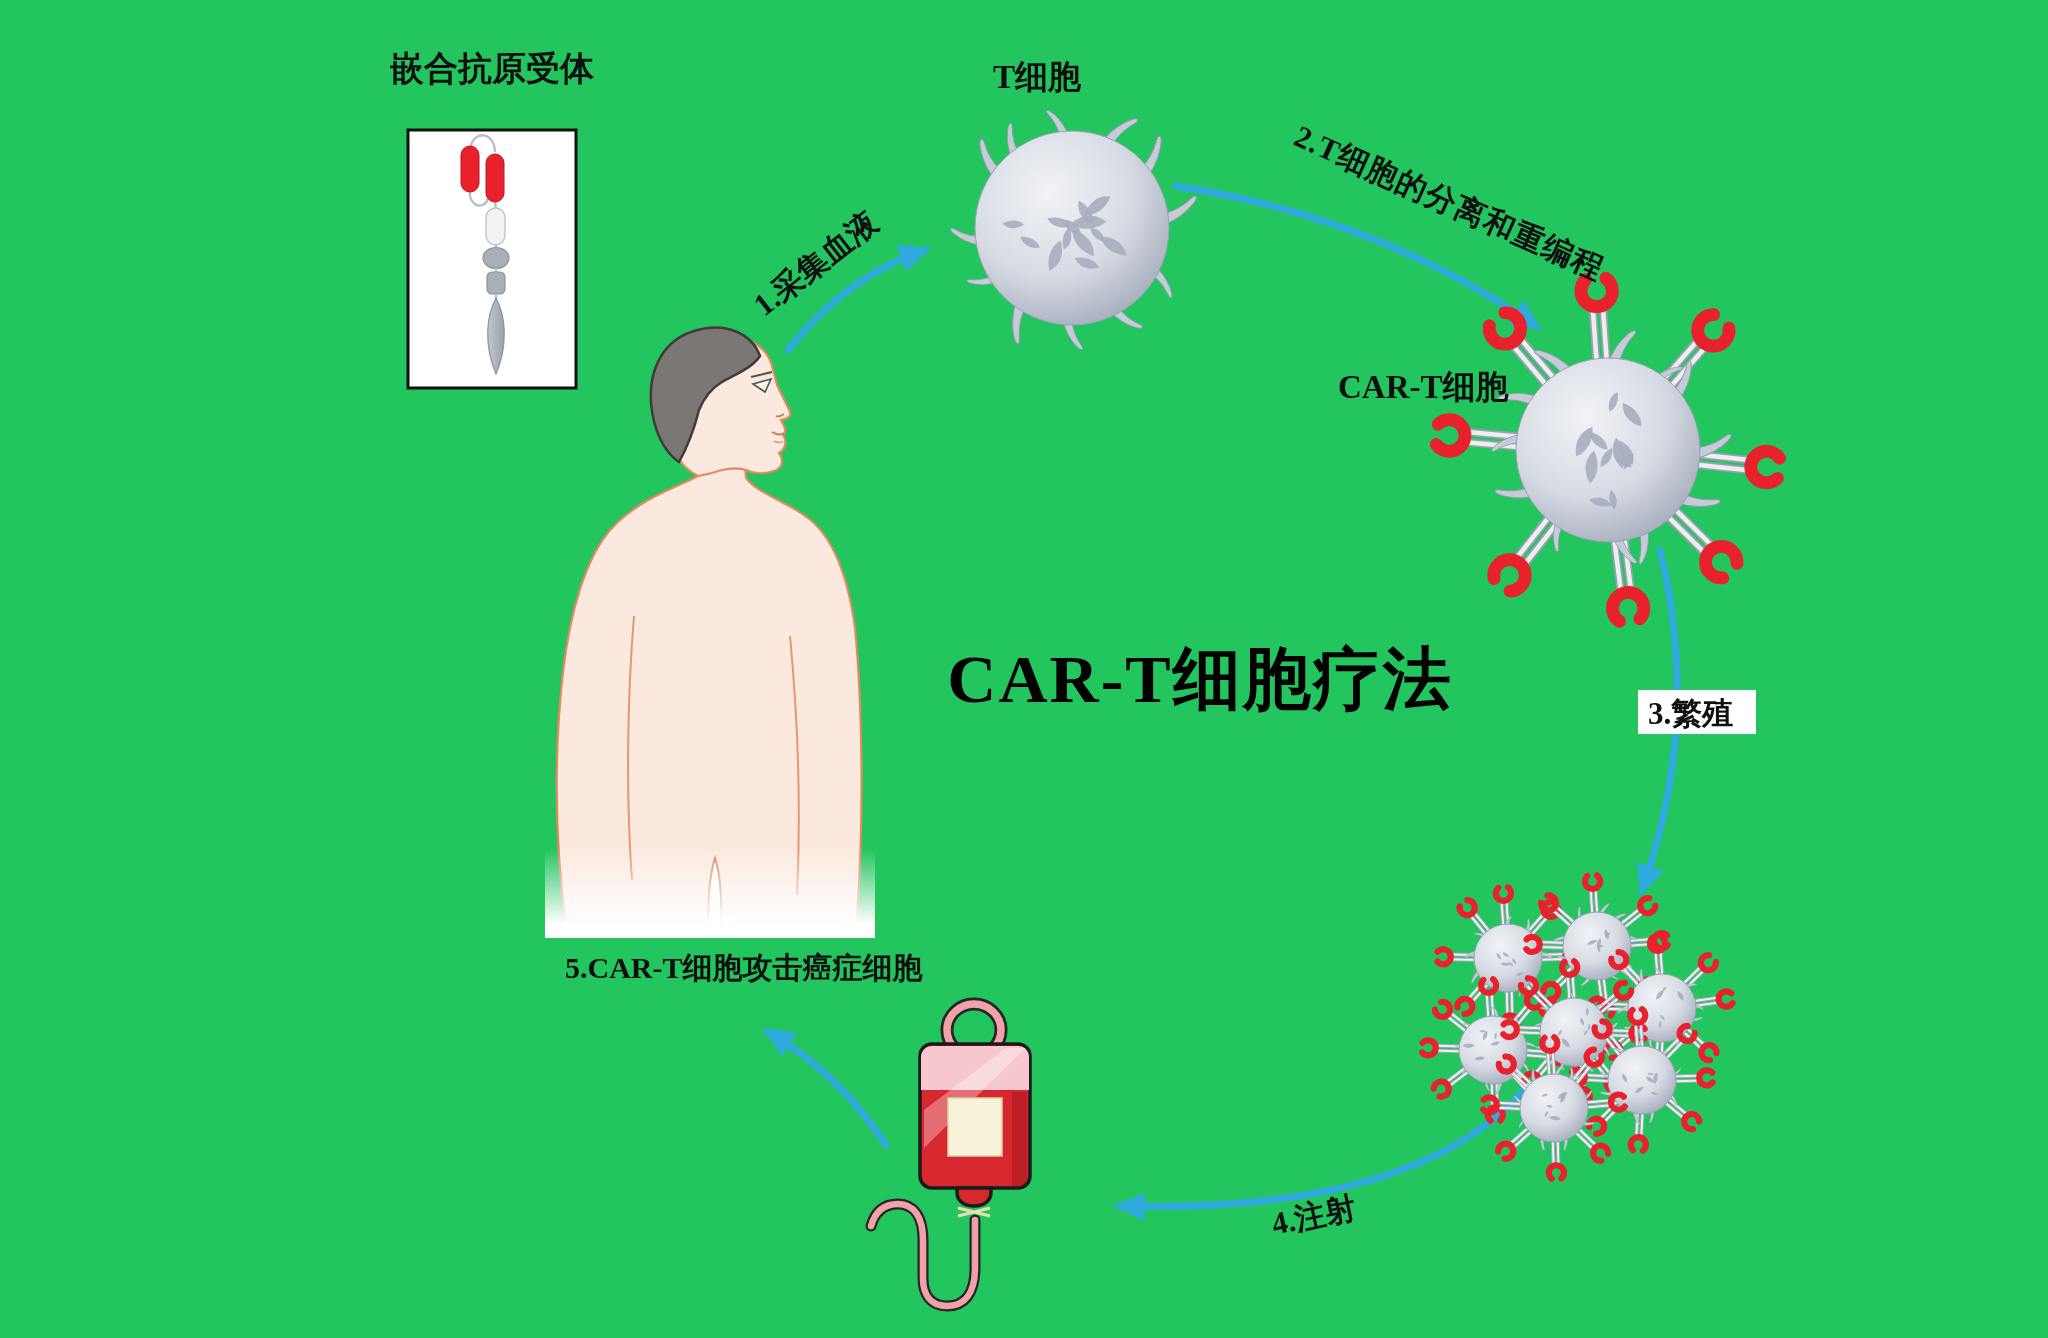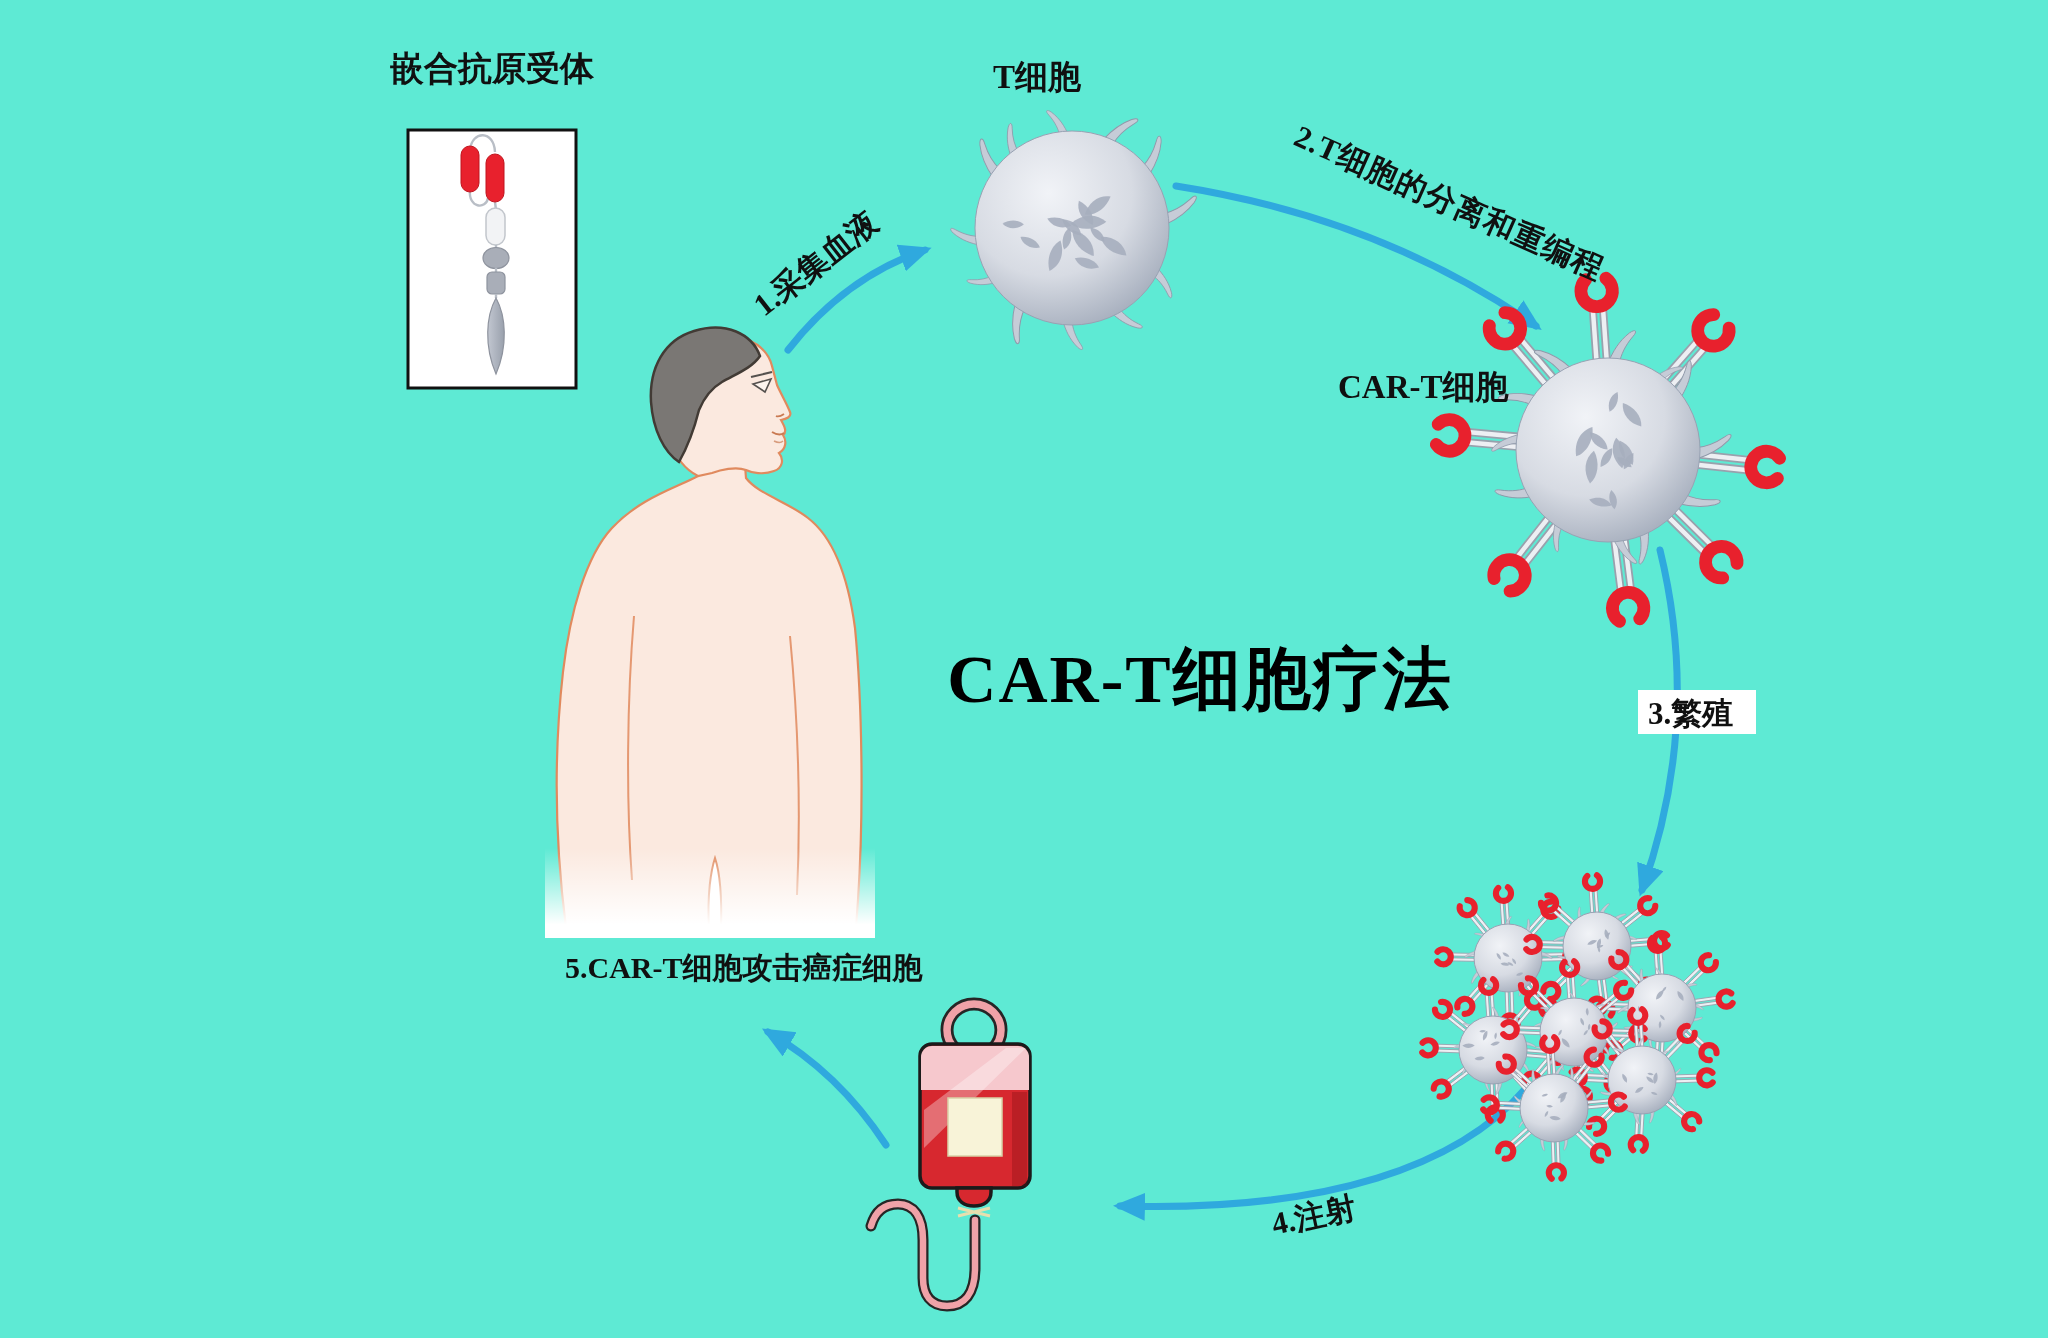--- a/index.html
+++ b/index.html
@@ -1,16 +1,16 @@
 <!DOCTYPE html>
 <html style="--arrow: #2FA9DE; --receptor-red: #E8212D; --skin: #FBE9DF; --skin-outline: #E08A5E; --hair: #7A7774; --cell-base: #9EA7B7; --bag-red: #D7282F; --bag-pink: #F6C8CD; --bag-label: #F8F3D8; --tube-pink: #F0A2A8;"><head>
 <meta charset="utf-8">
 <style>
   html,body{margin:0;padding:0;background:#fff;}
-  .canvas{position:relative;width:2048px;height:1338px;background:#5eead4;overflow:hidden;}
+  .canvas{position:relative;width:2048px;height:1338px;background:#22c55e;overflow:hidden;}
   svg{position:absolute;inset:0;}
   .flow{stroke:var(--arrow);stroke-width:7;fill:none;stroke-linecap:round;}
   .arrow-head{fill:var(--arrow);}
   .label{font-family:"Liberation Serif","DejaVu Serif",serif;fill:#101010;font-weight:600;}
   .title-text{font-family:"Liberation Serif","DejaVu Serif",serif;fill:#000;font-weight:700;letter-spacing:2px;}
   .skin{fill:var(--skin);stroke:var(--skin-outline);stroke-width:2.2;}
   .skinline{stroke:var(--skin-outline);fill:none;stroke-width:2;opacity:.85;}
   .hair{fill:var(--hair);stroke:#423B35;stroke-width:2.5;}
   .stalk{fill:#EDEFF3;stroke:#99A1AD;stroke-width:1.2;}
   .rc{fill:none;stroke:var(--receptor-red);stroke-width:8.5;stroke-linecap:round;}

